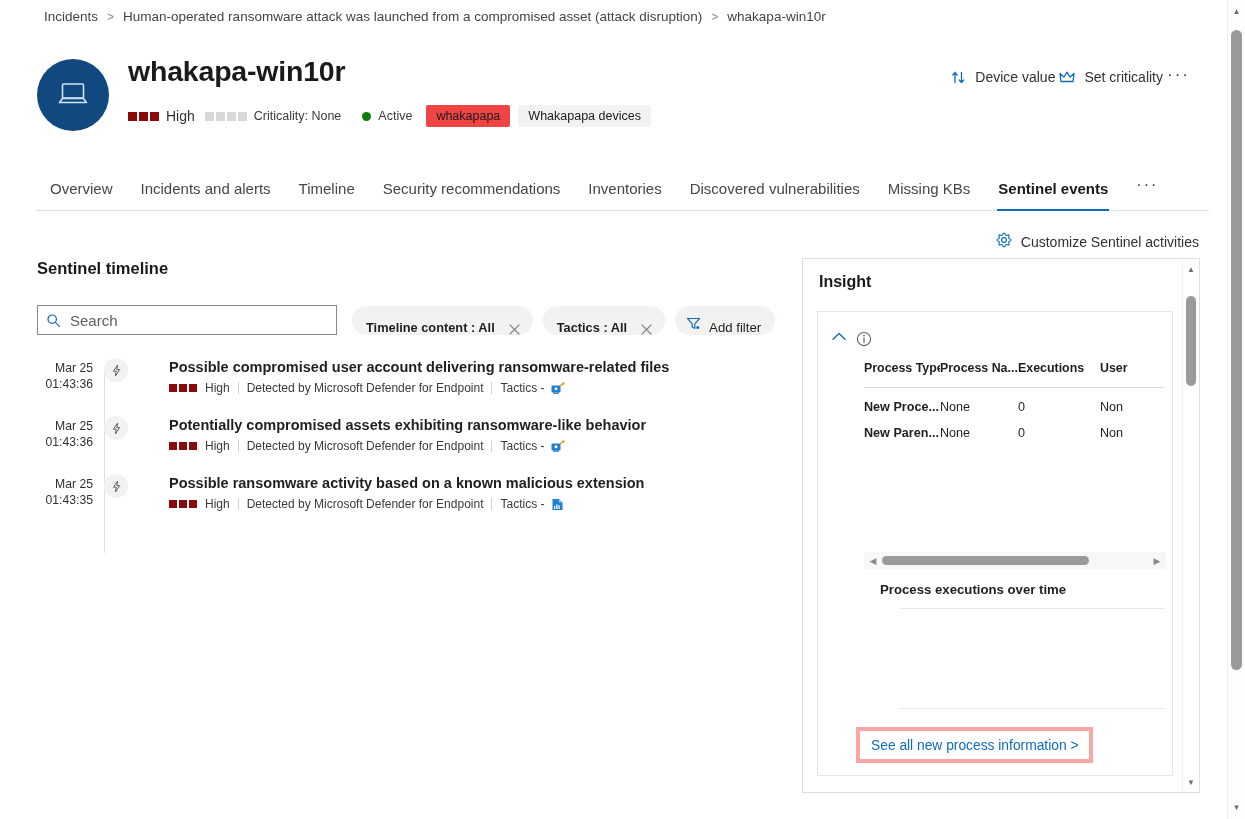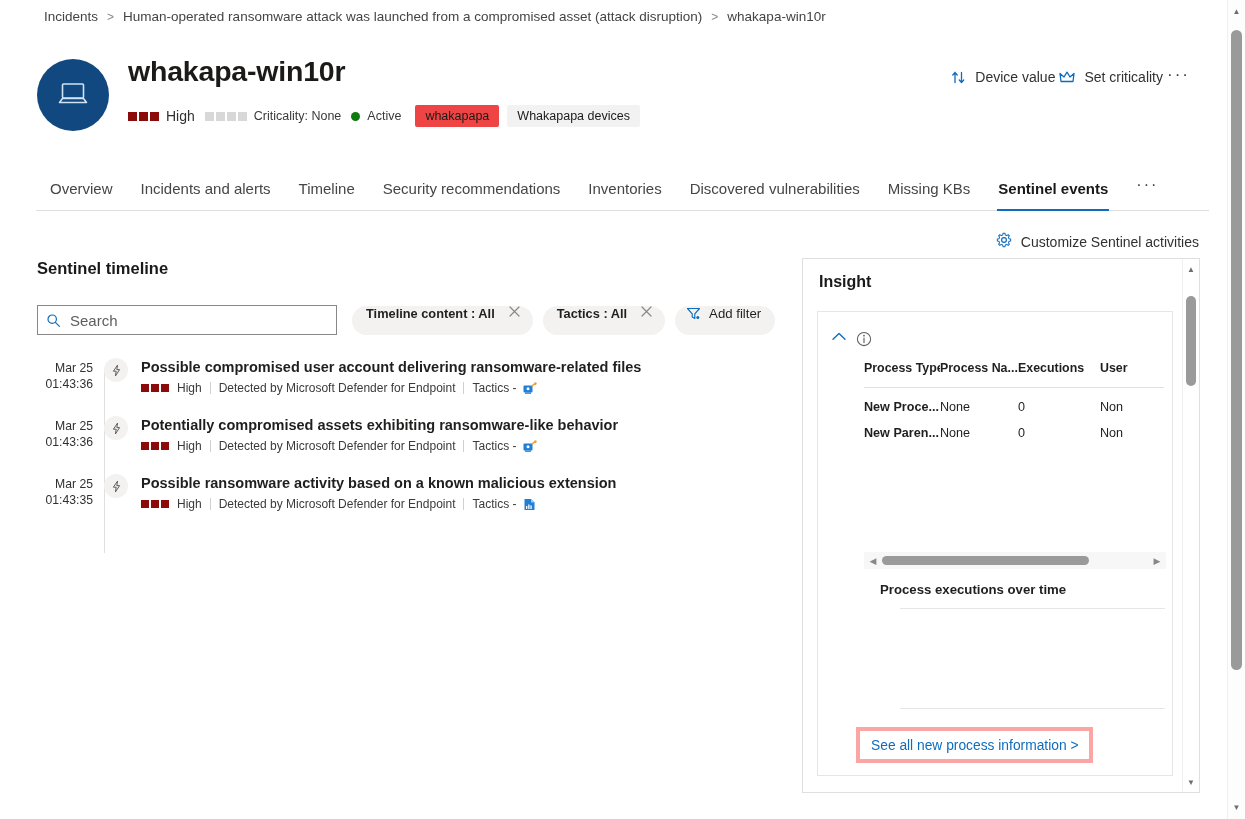--- a/index.html
+++ b/index.html
@@ -61,21 +61,21 @@
   .sev-blocks i {
     display: block; width: 9px; height: 9px;
     background: #8b0a0a;
   }
   .meta-sev { font-size: 14px; color: #323130; margin-right: 10px; }
   .crit-blocks { display: flex; gap: 2px; margin-right: 7px; }
   .crit-blocks i {
     display: block; width: 9px; height: 9px;
     background: #d8d8d8;
   }
-  .meta-crit { color: #3b3a39; margin-right: 10px; }
+  .meta-crit { color: #3b3a39; margin-right: 21px; }
   .status-dot {
     width: 9px; height: 9px; border-radius: 50%;
     background: #107c10; margin-right: 7px;
   }
   .meta-status { color: #3b3a39; margin-right: 14px; }
   .tag {
     padding: 4px 10px;
     font-size: 12.5px;
     border-radius: 2px;
     margin-right: 8px;
@@ -177,21 +177,21 @@
     background: transparent;
   }
   .search-box input::placeholder { color: #605e5c; }
 
   .filters {
     position: absolute;
     left: 352px; top: 306px;
     display: flex; align-items: center; gap: 10px;
   }
   .pill {
-    display: flex; align-items: flex-start;
+    display: flex; align-items: flex-end;
     height: 29px;
     background: #f3f2f1;
     border-radius: 15px;
     overflow: hidden;
   }
   .pill .ptext {
     padding: 0 10px 0 14px;
     font-size: 12.8px;
     font-weight: 600;
     color: #201f1e;
@@ -242,21 +242,21 @@
   }
   .tl-node {
     width: 24px; height: 24px;
     border-radius: 50%;
     background: #f3f2f1;
     margin: 0 13px 0 11px;
     flex: 0 0 auto;
     display: flex; align-items: center; justify-content: center;
     position: relative; z-index: 2;
   }
-  .tl-body { flex: 1 1 auto; padding-top: 1px; }
+  .tl-body { flex: 1 1 auto; padding-top: 1px; margin-left: 28px; }
   .tl-title {
     font-size: 14.5px;
     font-weight: 600;
     color: #201f1e;
     cursor: pointer;
     margin-bottom: 6px;
   }
   .tl-sub {
     display: flex; align-items: center;
     font-size: 12px;

